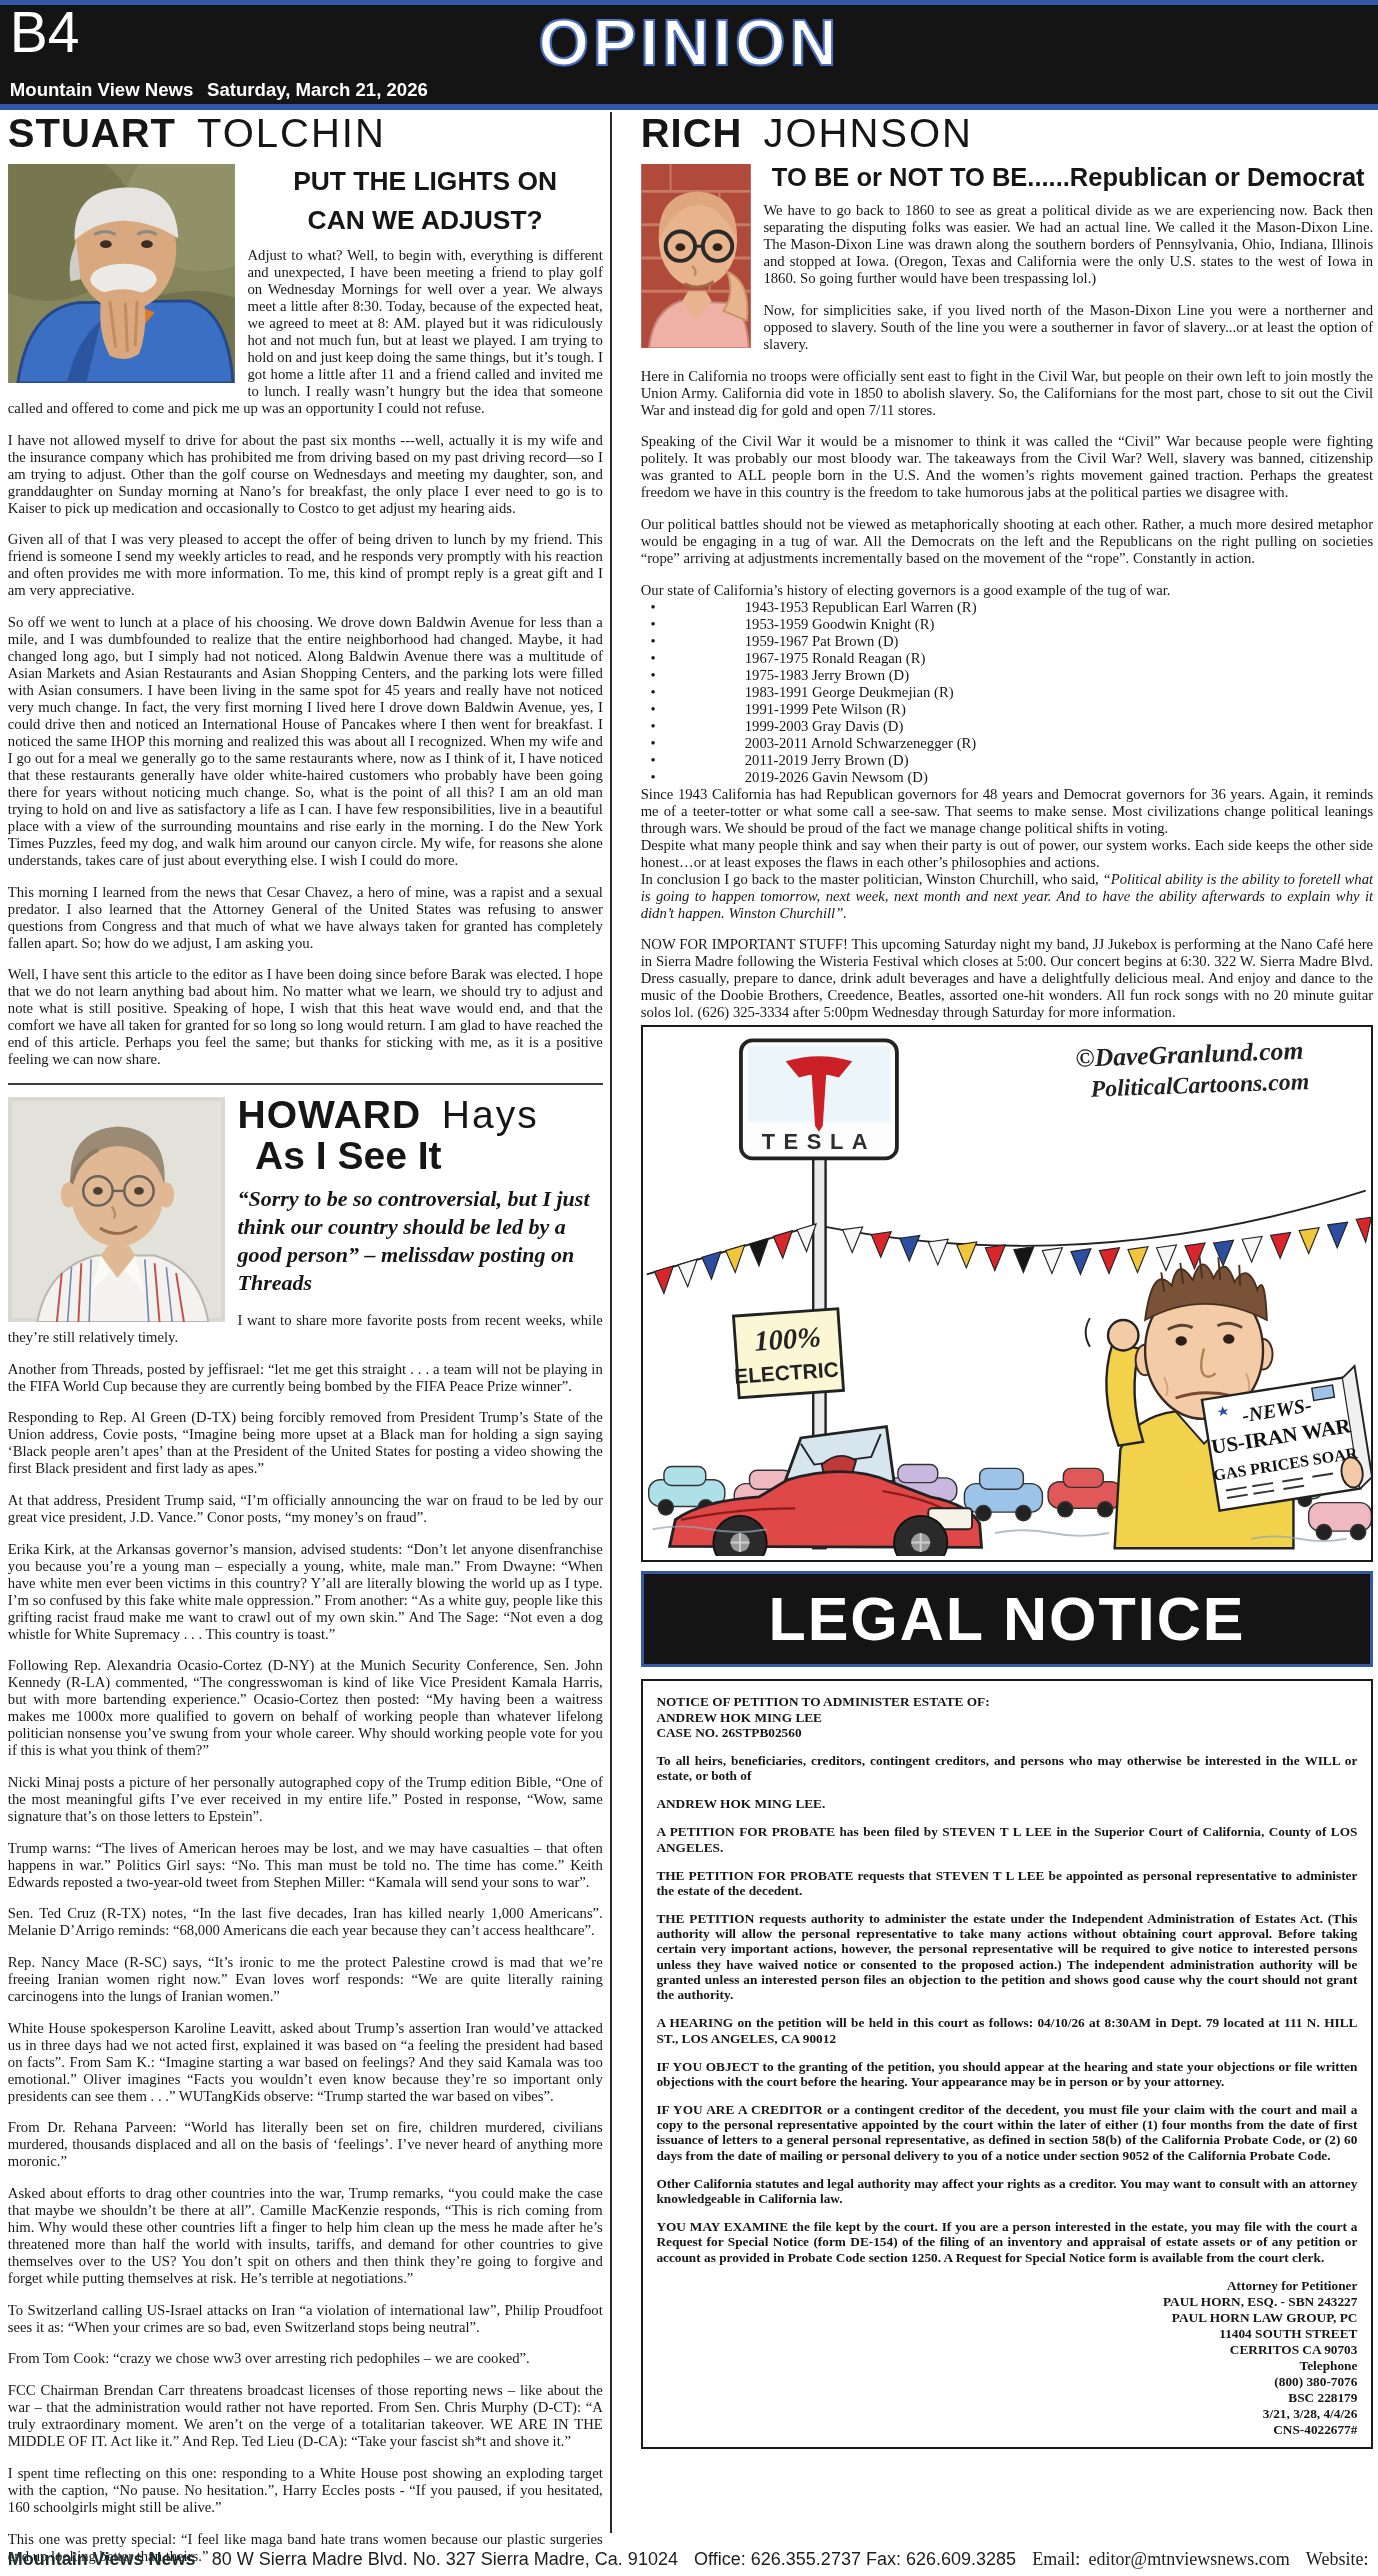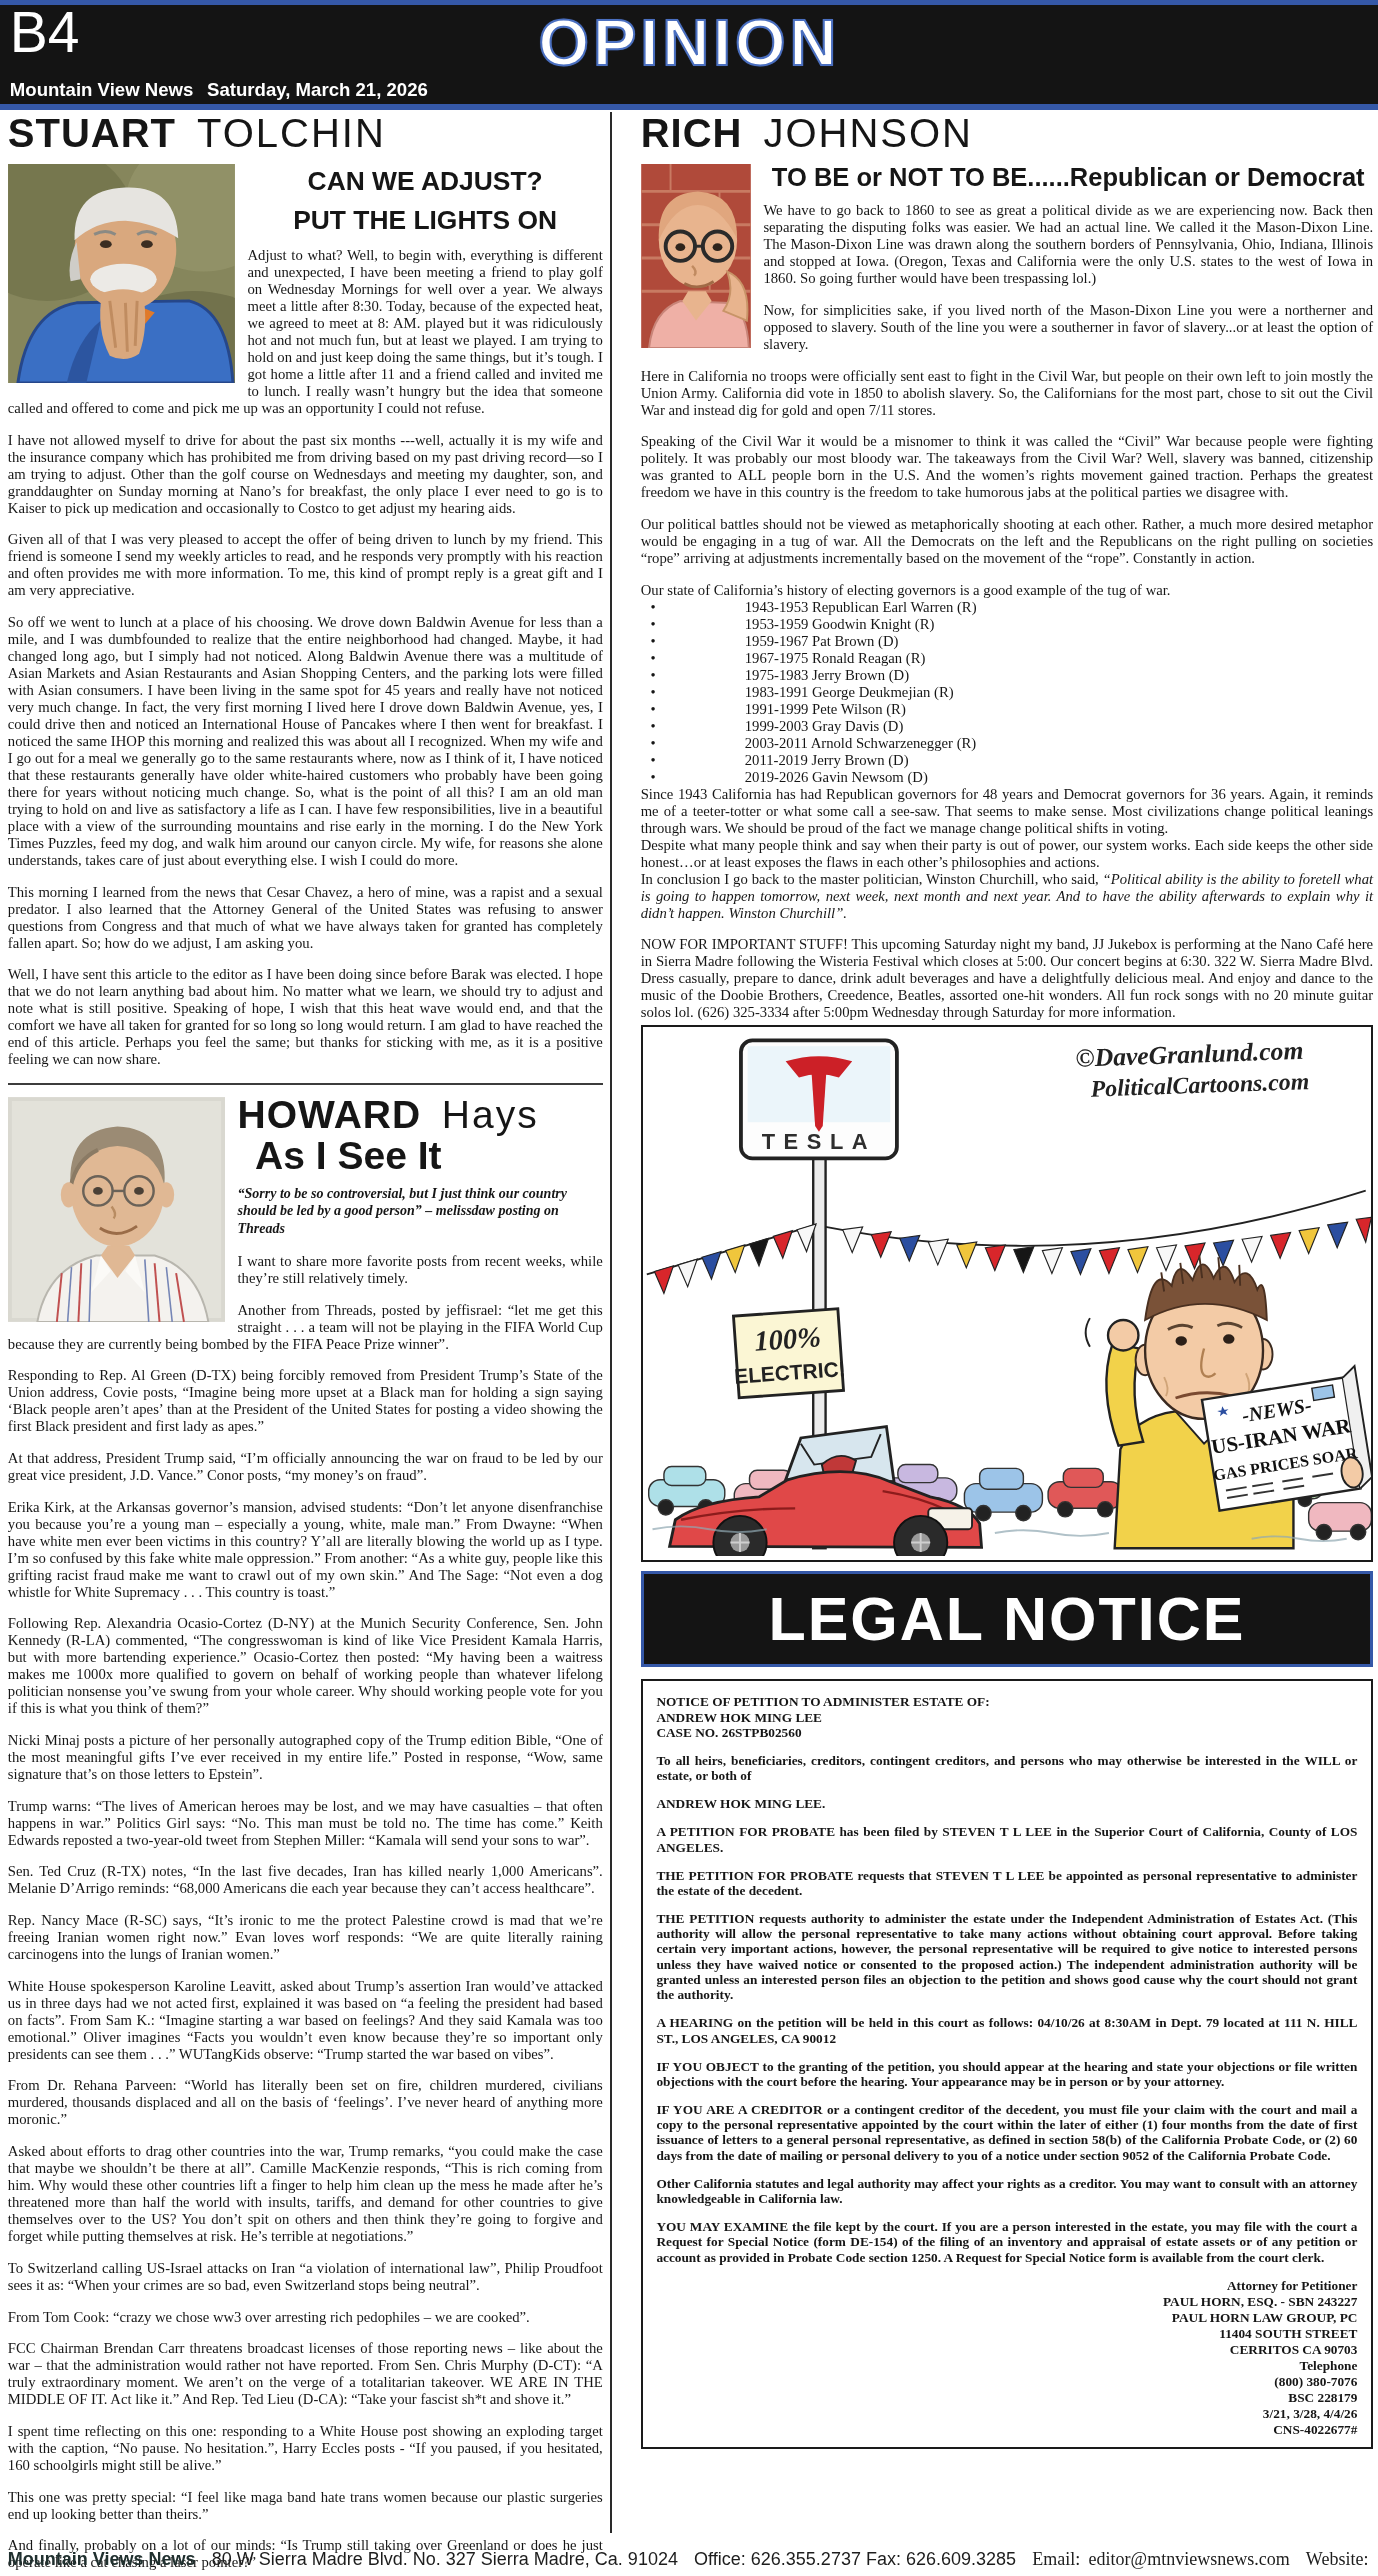--- a/index.html
+++ b/index.html
@@ -26,21 +26,21 @@
   .byline .ln{font-weight:normal;letter-spacing:2px;margin-left:9.8px;}
   .byline .ct{font-weight:bold;margin-left:17.6px;}
   .art p{font-size:14.7px;line-height:17px;text-align:justify;margin:0 0 14.7px;}
   .art p.tight{margin:0;}
   .art p.nogap{margin:0;}
   .headshot{float:left;margin:2px 12.7px 3.9px 0;}
   .tol-title{font-family:"Liberation Sans",sans-serif;font-weight:bold;font-size:26.4px;
              line-height:1.5;text-align:center;margin:0 0 5.9px;}
   .rich-title{font-family:"Liberation Sans",sans-serif;font-weight:bold;font-size:25.5px;
              line-height:1.2;text-align:center;margin:0 0 9.8px;}
-  .quote{font-size:14px;font-weight:bold;font-style:italic;line-height:1.28;margin:0 0 14.7px;}
+  .quote{font-size:22px;font-weight:bold;font-style:italic;line-height:1.28;margin:0 0 14.7px;}
   .rule{border-top:2.9px solid #3c3c3c;margin:3.9px 0 9.8px;}
   .gov-list{margin:0 0 0;padding:0;list-style:none;}
   .gov-list li{font-size:14.7px;line-height:17px;padding-left:104px;position:relative;}
   .gov-list li::before{content:"\2022";position:absolute;left:9.8px;}
   .churchill-q{font-style:italic;}
   
   .cartoon-box{border:2px solid #1a1a1a;margin-top:3.9px;background:#fff;}
   
   .legal-banner{margin-top:8.8px;background:#141414;border:3.9px solid #3558a8;height:90px;
                 display:flex;align-items:center;justify-content:center;}
@@ -93,22 +93,22 @@
           <path d="M70 80 Q60 100 64 120 L74 118 Z" fill="#cfcdc8"></path>
           <ellipse cx="100" cy="82" rx="6" ry="4" fill="#3a2d22"></ellipse>
           <ellipse cx="142" cy="82" rx="6" ry="4" fill="#3a2d22"></ellipse>
           <path d="M88 72 Q100 66 110 72" stroke="#8a8a84" stroke-width="3" fill="none"></path>
           <path d="M132 72 Q142 66 152 72" stroke="#8a8a84" stroke-width="3" fill="none"></path>
           <ellipse cx="118" cy="118" rx="34" ry="16" fill="#eceae6"></ellipse>
           <path d="M96 132 Q90 170 104 196 Q120 204 134 194 Q144 168 138 132 Q118 124 96 132 Z" fill="#d9a87e"></path>
           <path d="M104 140 L110 188 M120 142 L122 192 M132 140 L130 186" stroke="#c08c60" stroke-width="3" fill="none"></path>
         </svg>
         <div class="tol-title">
+          <div>PUT THE LIGHTS ON</div>
           <div>CAN WE ADJUST?</div>
-          <div>PUT THE LIGHTS ON</div>
         </div>
         <p>Adjust to what?  Well, to begin with, everything is different and unexpected, I have been meeting a friend to play golf on Wednesday Mornings for well over a year.  We always meet a little after 8:30. Today, because of the expected heat, we agreed to meet at 8: AM. played but it was ridiculously hot and not much fun, but at least we played.  I am trying to hold on and just keep doing the same things, but it’s tough.  I got home a little after 11 and a friend called and invited me to lunch.  I really wasn’t hungry but the idea that someone called and offered to come and pick me up was an opportunity I could not refuse.</p>
         <p>I have not allowed myself to drive for about the past six months ---well, actually it is my wife and the insurance company which has prohibited me from driving based on my past driving record—so I am trying to adjust.  Other than the golf course on Wednesdays and meeting my daughter, son, and granddaughter on Sunday morning at Nano’s for breakfast, the only place I ever need to go is to Kaiser to pick up medication and occasionally to Costco to get adjust my hearing aids.</p>
         <p>Given all of that I was very pleased to accept the offer of being driven to lunch by my friend.   This friend is someone I send my weekly articles to read, and he responds very promptly with his reaction and often provides me with more information.  To me, this kind of prompt reply is a great gift and I am very appreciative.</p>
         <p>So off we went to lunch at a place of his choosing.  We drove down Baldwin Avenue for less than a mile, and I was dumbfounded to realize that the entire neighborhood had changed.  Maybe, it had changed long ago, but I simply had not noticed.  Along Baldwin Avenue there was a multitude of Asian Markets and Asian Restaurants and Asian Shopping Centers, and the parking lots were filled with Asian consumers.  I have been living in the same spot for 45 years and really have not noticed very much change.  In fact, the very first morning I lived here I drove down Baldwin Avenue, yes, I could drive then and noticed an International House of Pancakes where I then went for breakfast.  I noticed the same IHOP this morning and realized this was about all I recognized.  When my wife and I go out for a meal we generally go to the same restaurants where, now as I think of it, I have noticed that these restaurants generally have older white-haired customers who probably have been going there for years without noticing much change.  So, what is the point of all this?  I am an old man trying to hold on and live as satisfactory a life as I can. I have few responsibilities, live in a beautiful place with a view of the surrounding mountains and rise early in the morning. I do the New York Times Puzzles, feed my dog, and walk him around our canyon circle. My wife, for reasons she alone understands, takes care of just about everything else. I wish I could do more.</p>
         <p>This morning I learned from the news that Cesar Chavez, a hero of mine, was a rapist and a sexual predator.  I also learned that the Attorney General of the United States was refusing to answer questions from Congress and that much of what we have always taken for granted has completely fallen apart. So; how do we adjust, I am asking you.</p>
         <p>Well, I have sent this article to the editor as I have been doing since before Barak was elected.  I hope that we do not learn anything bad about him.  No matter what we learn, we should try to adjust and note what is still positive.  Speaking of hope, I wish that this heat wave would end, and that the comfort we have all taken for granted for so long so long would return.  I am glad to have reached the end of this article.  Perhaps you feel the same; but thanks for sticking with me, as it is a positive feeling we can now share.</p>
       </div>
 
       <div class="rule"></div>

